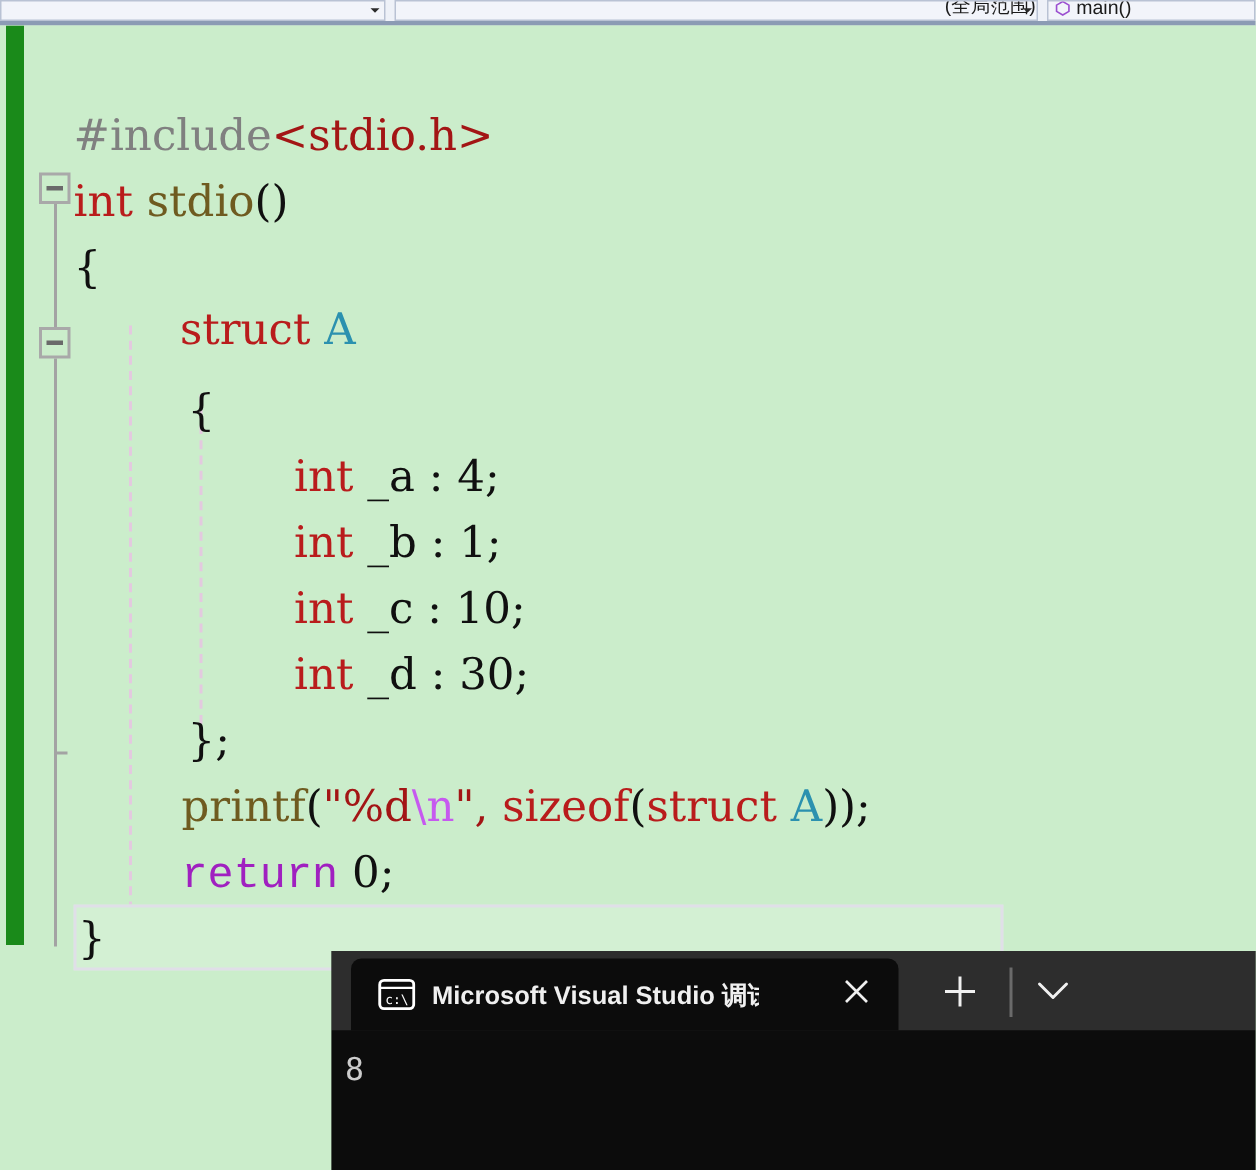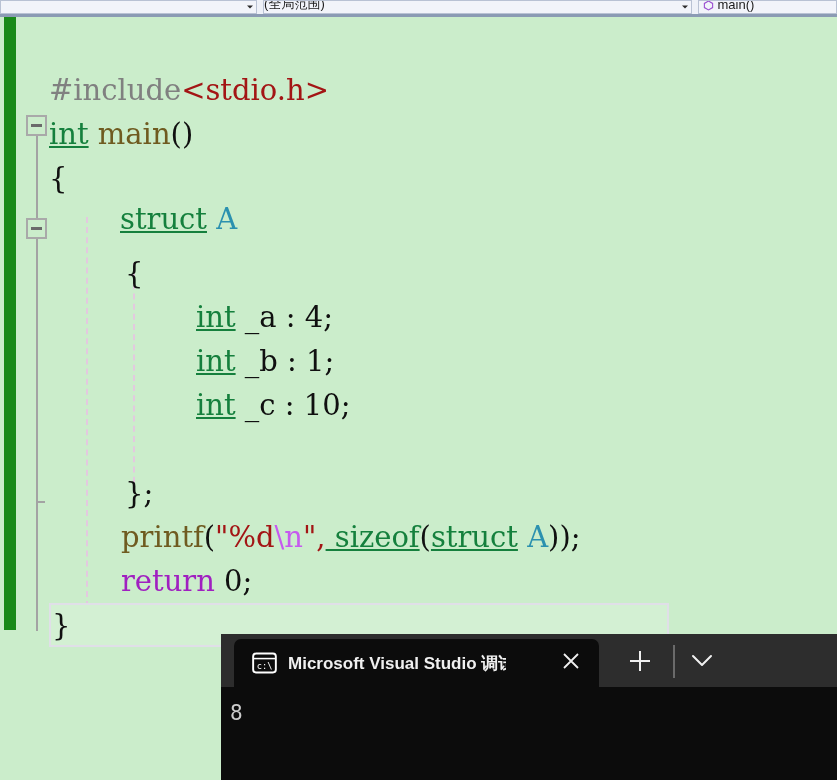--- a/index.html
+++ b/index.html
@@ -16,21 +16,21 @@
     border-bottom:3px solid #8b9bb4;
     display:flex;align-items:flex-end;
   }
   .nav-combo{
     height:14px;background:#f2f4fa;border:1px solid #b9c2d4;
     box-sizing:border-box;position:relative;overflow:hidden;
     display:flex;align-items:center;
     font-family:"Liberation Sans", sans-serif;font-size:11px;color:#1a1a1a;
   }
   #combo-scope-left{width:258px;}
-  #combo-scope{width:430px;margin-left:6px;justify-content:flex-start;}
+  #combo-scope{width:430px;margin-left:6px;justify-content:flex-end;}
   #combo-member{width:140px;margin-left:6px;padding-left:4px;gap:4px;}
   .combo-arrow{
     position:absolute;right:3px;top:50%;transform:translateY(-50%);
     width:0;height:0;border-left:3px solid transparent;border-right:3px solid transparent;
     border-top:3px solid #2b2b2b;
   }
   .combo-text{
     white-space:nowrap;position:relative;top:-3px;
     font-size:13px;color:#1b1b1b;
   }
@@ -70,22 +70,22 @@
   .code-line{
     position:absolute;left:0;white-space:pre;
     font-family:"DejaVu Serif", serif;
     font-size:29px;line-height:44px;height:44px;
     letter-spacing:0px;color:#101010;
   }
   .tk-pp{color:#808080;}          
   .tk-macro{color:#8a1ff0;}       
   .tk-str{color:#a31515;}         
   .tk-esc{color:#c659ef;}         
-  .tk-kw{color:#15803d;text-decoration:underline;}          
-  .tk-ctl{color:#a020c0;}         
+  .tk-kw{color:#b91c1c;}          
+  .tk-ctl{color:#a020c0;font-family:Liberation Mono, monospace;}         
   .tk-type{color:#2b91af;}        
   .tk-fn{color:#6f5b20;}          
   .tk-plain{color:#101010;}
 
   
   #current-line{
     position:absolute;left:49px;top:586px;width:620px;height:44px;
     background:#d3f0d3;border:2px solid #e0dfe8;box-sizing:border-box;
   }
 
@@ -170,34 +170,35 @@
   <div class="fold-end" style="left:36px;top:484px;"></div>
 
   <div class="indent-guide" style="left:86px;top:200px;height:390px;"></div>
   <div class="indent-guide" style="left:133px;top:246px;height:240px;"></div>
 
   <div id="current-line"></div>
 
 
   <div class="code-line" style="top:51px;left:49px;"><span class="tk-pp">#include</span><span class="tk-str">&lt;stdio.h&gt;</span></div>
 
-  <div class="code-line" style="top:95px;left:49px;"><span class="tk-kw">int</span><span class="tk-fn"> main</span><span class="tk-plain">()</span></div>
+  <div class="code-line" style="top:95px;left:49px;"><span class="tk-kw">int</span><span class="tk-fn"> stdio</span><span class="tk-plain">()</span></div>
 
   <div class="code-line" style="top:139px;left:49px;"><span class="tk-plain">{</span></div>
 
   <div class="code-line" style="top:180px;left:120px;"><span class="tk-kw">struct</span><span class="tk-type"> A</span></div>
 
   <div class="code-line" style="top:234px;left:125px;"><span class="tk-plain">{</span></div>
 
   <div class="code-line" style="top:278px;left:196px;"><span class="tk-kw">int</span><span class="tk-plain"> _a : 4;</span></div>
 
   <div class="code-line" style="top:322px;left:196px;"><span class="tk-kw">int</span><span class="tk-plain"> _b : 1;</span></div>
 
   <div class="code-line" style="top:366px;left:196px;"><span class="tk-kw">int</span><span class="tk-plain"> _c : 10;</span></div>
 
+  <div class="code-line" style="top:410px;left:196px;"><span class="tk-kw">int</span><span class="tk-plain"> _d : 30;</span></div>
 
   <div class="code-line" style="top:454px;left:125px;"><span class="tk-plain">};</span></div>
 
   <div class="code-line" style="top:498px;left:121px;"><span class="tk-fn">printf</span><span class="tk-plain">(</span><span class="tk-str">"%d</span><span class="tk-esc">\n</span><span class="tk-str">",</span><span class="tk-kw"> sizeof</span><span class="tk-plain">(</span><span class="tk-kw">struct</span><span class="tk-type"> A</span><span class="tk-plain">));</span></div>
 
   <div class="code-line" style="top:542px;left:121px;"><span class="tk-ctl">return</span><span class="tk-plain"> 0;</span></div>
 
   <div class="code-line" style="top:586px;left:52px;"><span class="tk-plain">}</span></div>
 
 </div>

